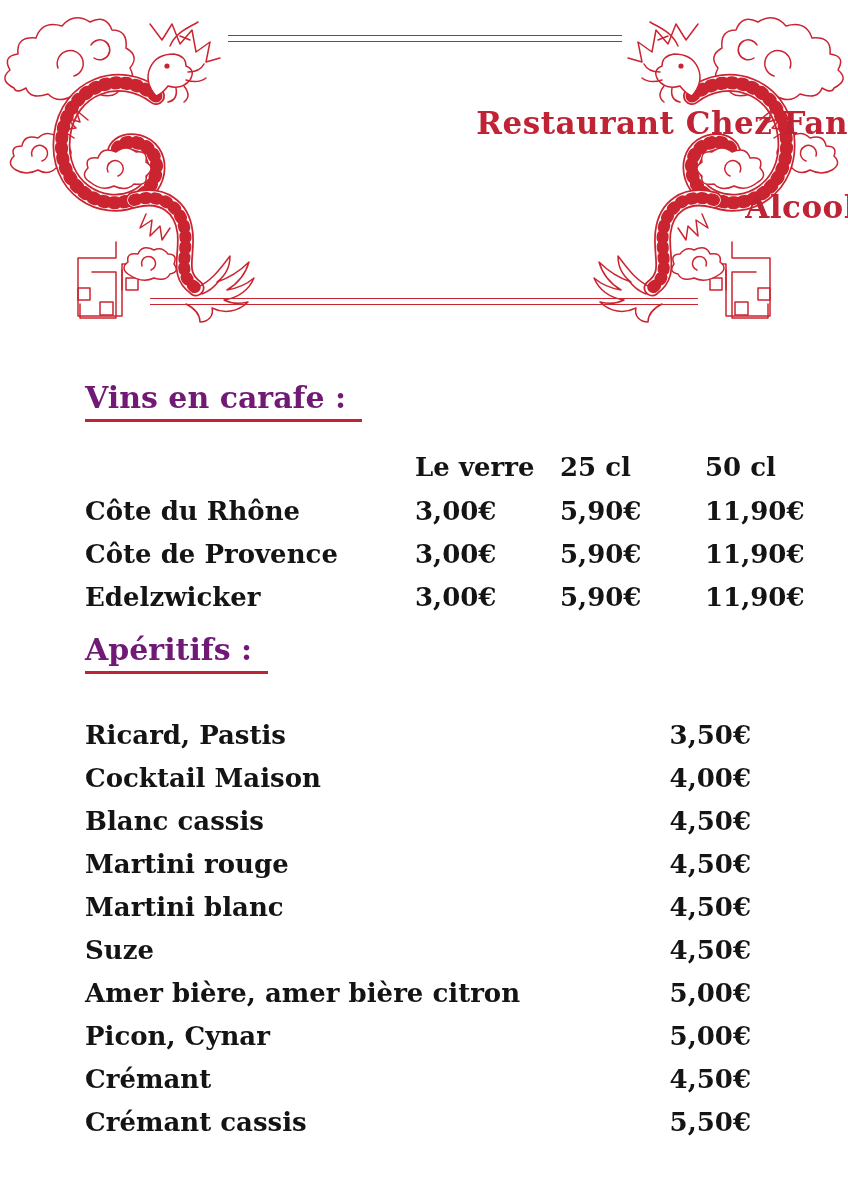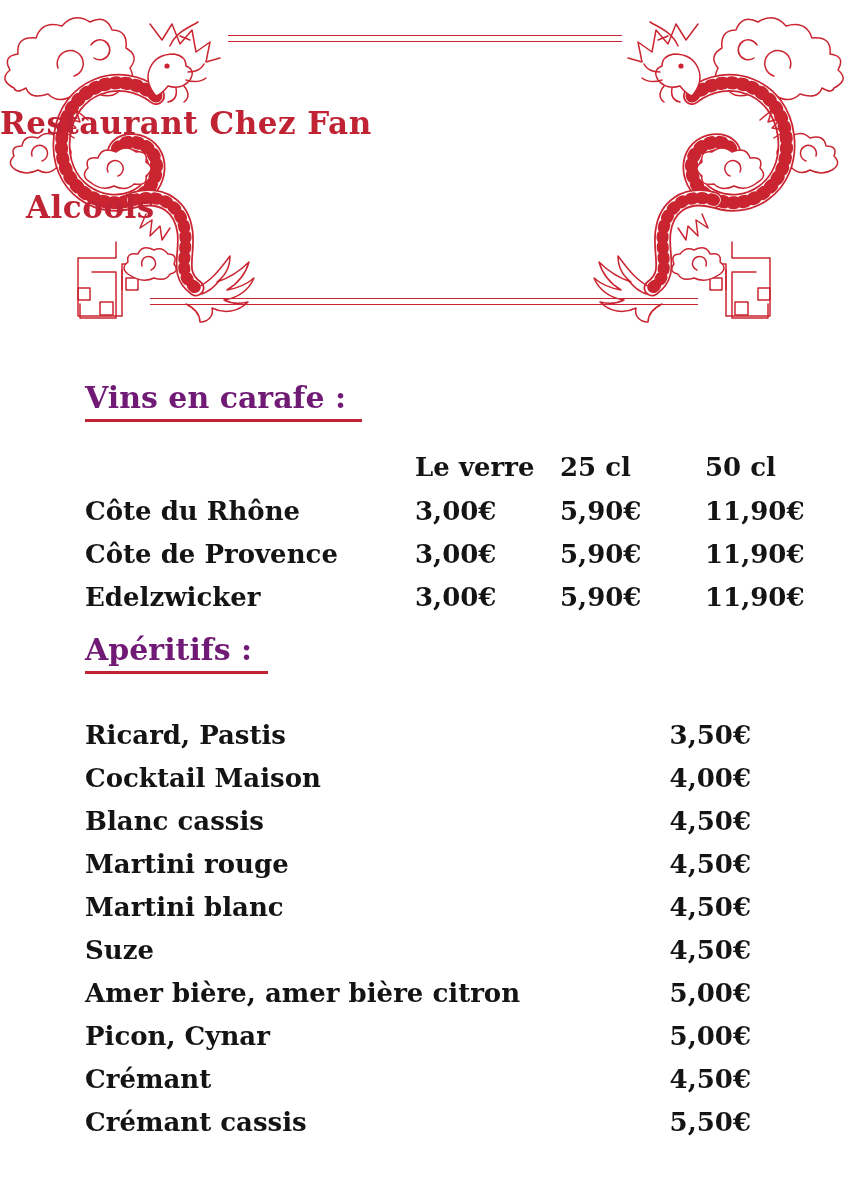--- a/index.html
+++ b/index.html
@@ -18,21 +18,21 @@
     border-top:1.5px solid #cb2431;
     border-bottom:1.5px solid #cb2431;
   }
   .frame-top{top:35px;left:228px;width:394px;}
   .frame-bottom{top:298px;left:150px;width:548px;}
   .dragon{position:absolute;top:2px;z-index:1;}
   .dragon-left{left:0px;}
   .dragon-right{right:0px;transform:scaleX(-1);}
   .title,.subtitle{
     position:absolute;left:0;width:100%;
-    text-align:left;z-index:2;
+    text-align:right;z-index:2;
     font-weight:bold;color:#bf2334;
     font-size:31px;line-height:1.1;
     letter-spacing:0.5px;
   }
   .title{top:106px;}
   .subtitle{top:190px;padding-left:26px;}
   
   .content{padding-left:85px;}
   .section-heading{
     display:inline-block;

